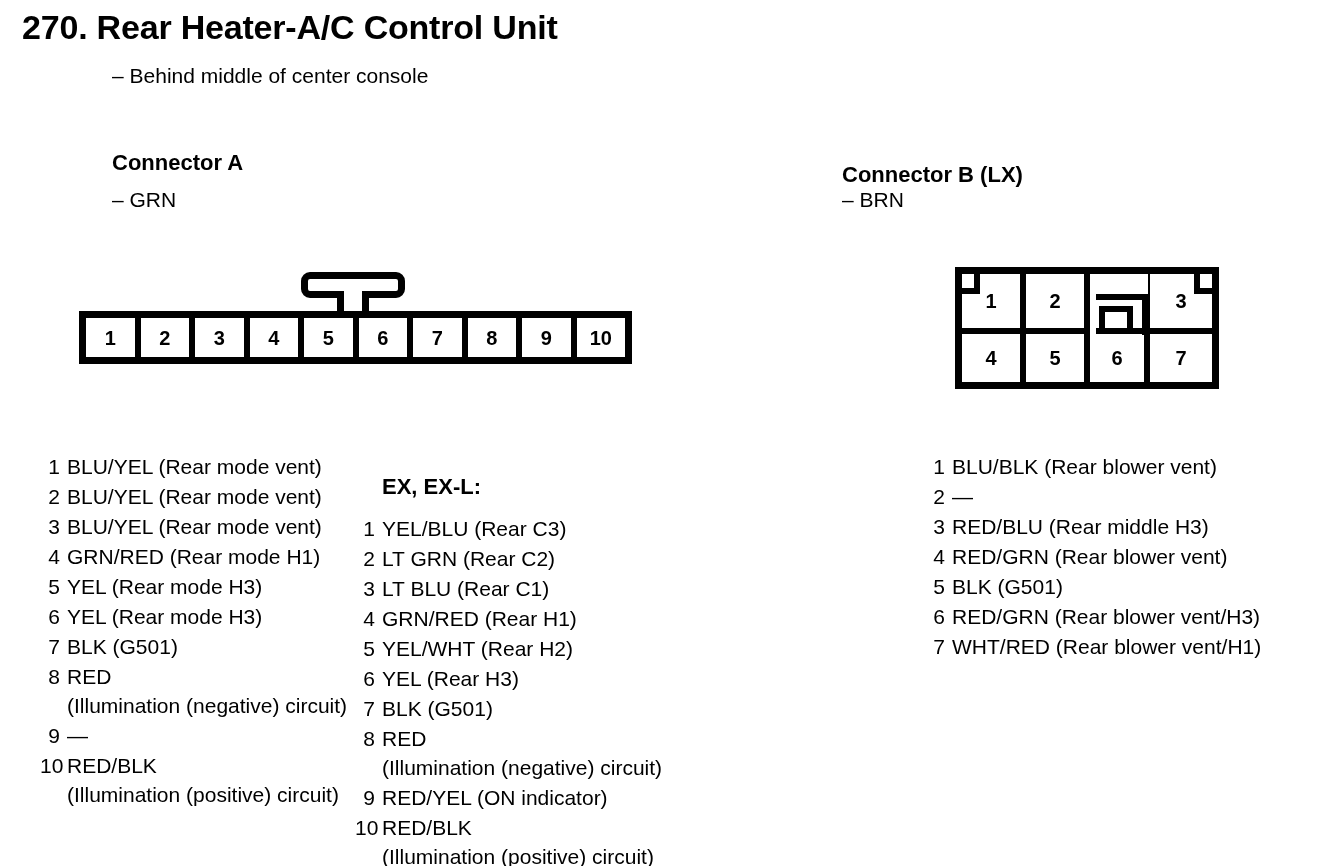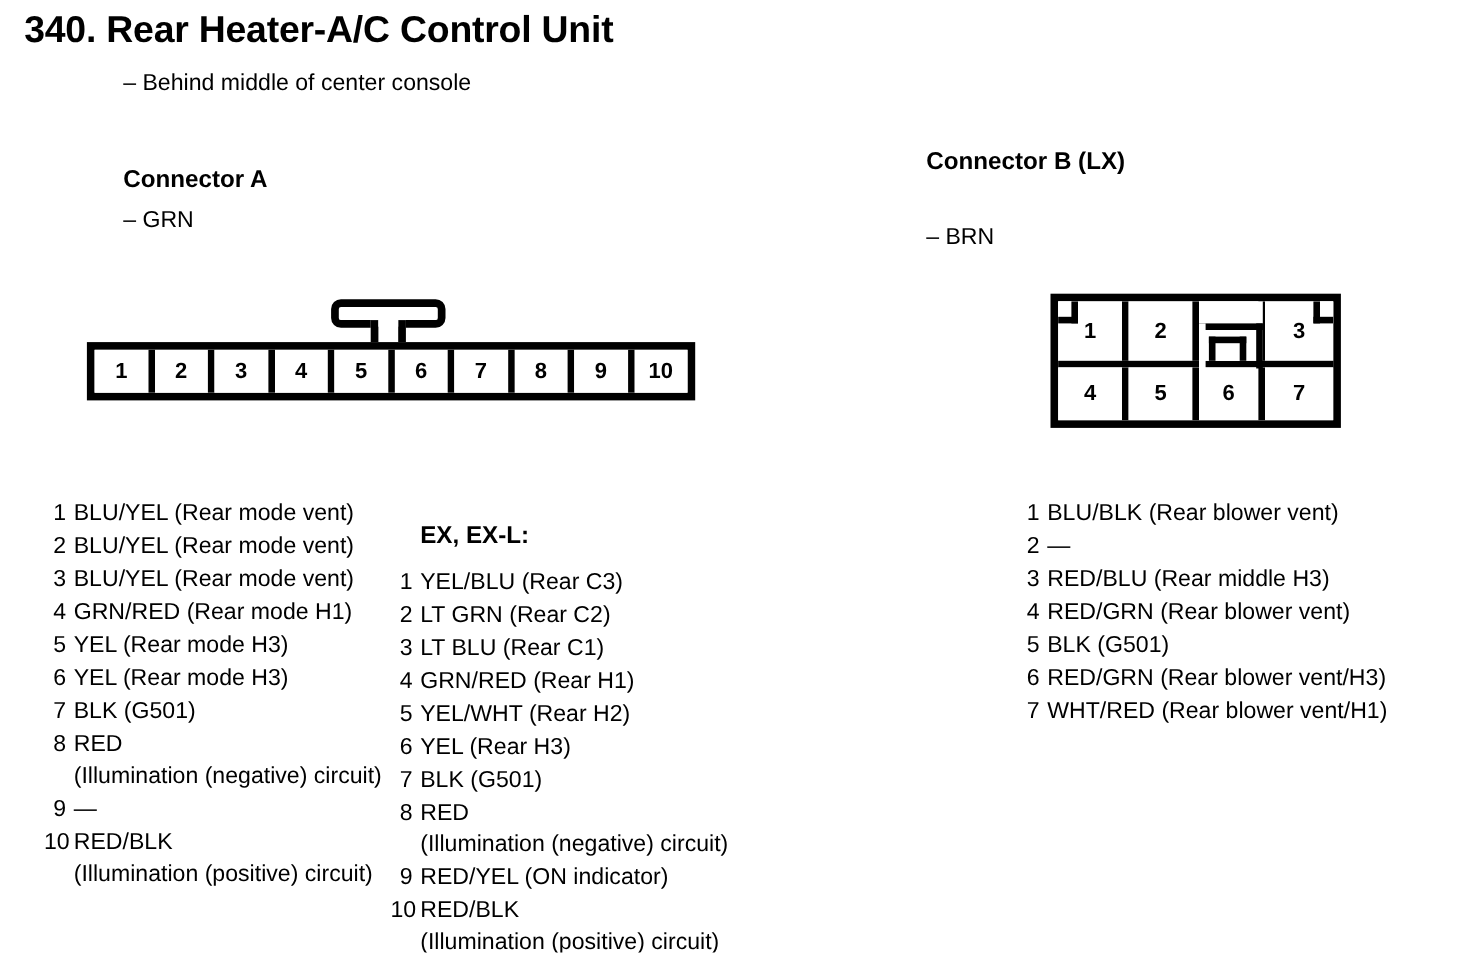--- a/index.html
+++ b/index.html
@@ -43,22 +43,22 @@
     font-weight: bold;
     white-space: nowrap;
   }
   .conn-sub {
     position: absolute;
     font-size: 21px;
     white-space: nowrap;
   }
   #connector-a-heading { left: 112px; top: 150px; }
   #connector-a-sub     { left: 112px; top: 188px; }
-  #connector-b-heading { left: 842px; top: 134px; }
-  #connector-b-sub     { left: 842px; top: 204px; text-align: right; }
+  #connector-b-heading { left: 842px; top: 162px; }
+  #connector-b-sub     { left: 842px; top: 188px; text-align: right; }
 
   
   #connector-a-diagram {
     position: absolute;
     left: 79px;
     top: 272px;
     width: 560px;
     height: 100px;
   }
   #conn-a-body {
@@ -264,21 +264,21 @@
   }
   .pin-desc .cont {
     display: block;
     white-space: nowrap;
   }
   .pin-desc .main { display: block; white-space: nowrap; }
 </style>
 </head>
 <body>
 
-<div id="page-title">340.  Rear Heater-A/C Control Unit</div>
+<div id="page-title">270.  Rear Heater-A/C Control Unit</div>
 
 <div id="location-notes">
   <div class="note-line">– Behind middle of center console</div>
 </div>
 
 <div class="conn-heading" id="connector-a-heading">Connector A</div>
 <div class="conn-sub" id="connector-a-sub">– GRN</div>
 
 <div class="conn-heading" id="connector-b-heading">Connector B (LX)</div>
 <div class="conn-sub" id="connector-b-sub">– BRN</div>

